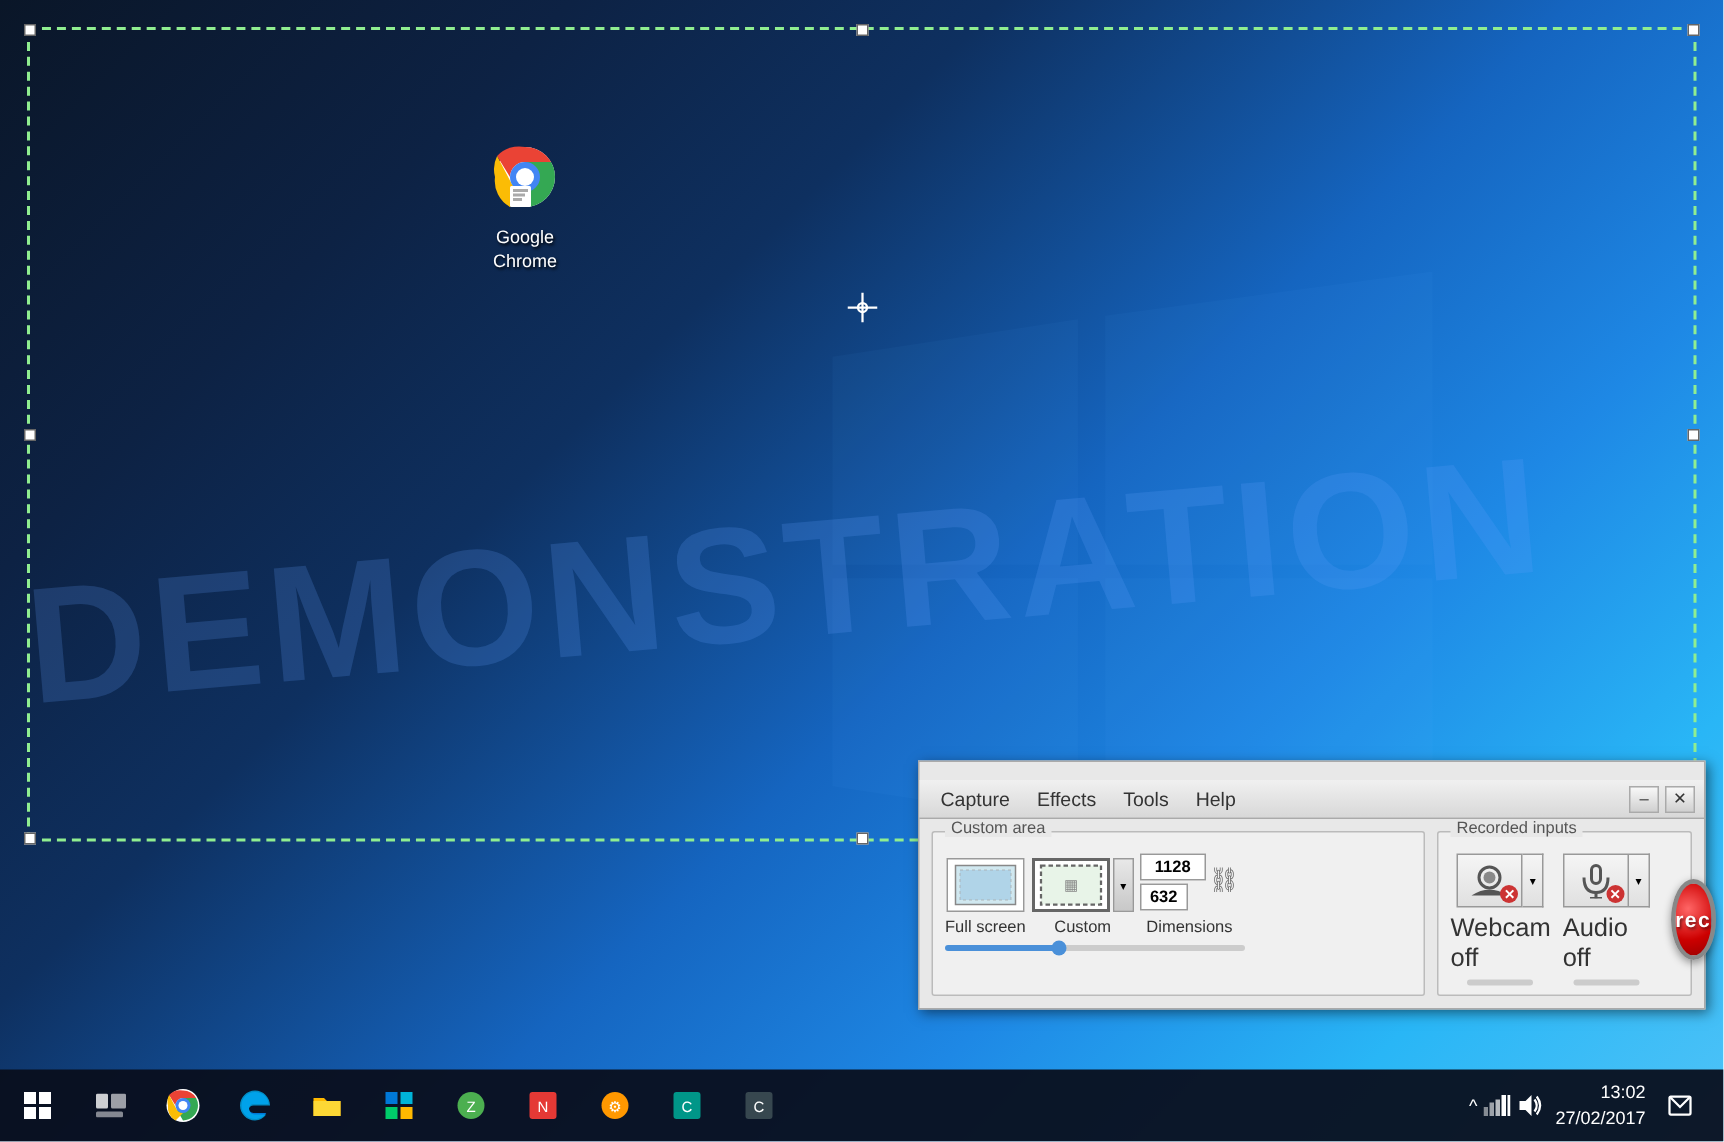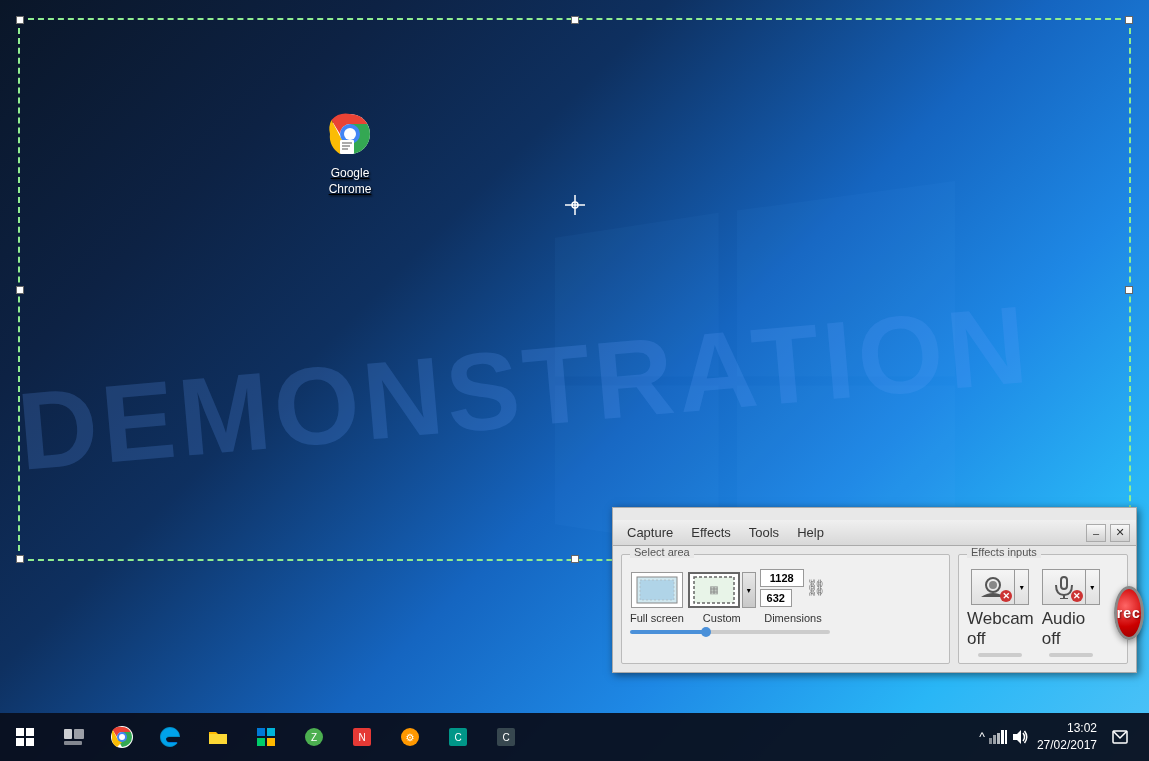--- a/index.html
+++ b/index.html
@@ -71,26 +71,25 @@
       top: 195px;
       left: 565px;
       width: 20px;
       height: 20px;
       pointer-events: none;
     }
 
     
     .desktop-icon {
       position: absolute;
-      top: 110px;
+      top: 94px;
       left: 310px;
       text-align: center;
       width: 80px;
       cursor: pointer;
-      text-decoration: underline;
     }
     .desktop-icon .icon-label {
       color: white;
       font-size: 12px;
       text-shadow: 1px 1px 2px black;
       margin-top: 4px;
       line-height: 1.3;
     }
 
     
@@ -527,21 +526,21 @@
       </div>
       <div class="toolbar-controls">
         <div class="toolbar-btn">–</div>
         <div class="toolbar-btn">✕</div>
       </div>
     </div>
 
     <div class="toolbar-body">
 
       <div class="section select-area-section">
-        <div class="section-title">Select area</div>
+        <div class="section-title">Custom area</div>
         <div class="area-buttons">
 
           <div class="area-btn">
             <div class="area-btn-img">
               <svg width="44" height="30" viewBox="0 0 44 30">
                 <rect x="2" y="2" width="40" height="26" fill="#d0e8f0" stroke="#888" stroke-width="1"></rect>
                 <rect x="5" y="5" width="34" height="20" fill="#b0d4e8" stroke="#aaa" stroke-width="0.5" stroke-dasharray="2,2"></rect>
               </svg>
             </div>
             <div class="area-btn-label">Full screen</div>
@@ -574,21 +573,21 @@
         </div>
 
         <div class="area-slider-row">
           <div class="area-slider">
             <div class="slider-thumb"></div>
           </div>
         </div>
       </div>
 
       <div class="section recorded-inputs-section">
-        <div class="section-title">Effects inputs</div>
+        <div class="section-title">Recorded inputs</div>
         <div class="recorded-inputs-body">
 
           <div class="input-btn">
             <div class="input-btn-row">
               <div class="input-icon-box">
                 <svg width="28" height="24" viewBox="0 0 28 24">
                   <circle cx="14" cy="10" r="7" fill="none" stroke="#555" stroke-width="2"></circle>
                   <circle cx="14" cy="10" r="4" fill="#888"></circle>
                   <path d="M2 22 Q14 14 26 22" fill="#555" stroke="none"></path>
                 </svg>

